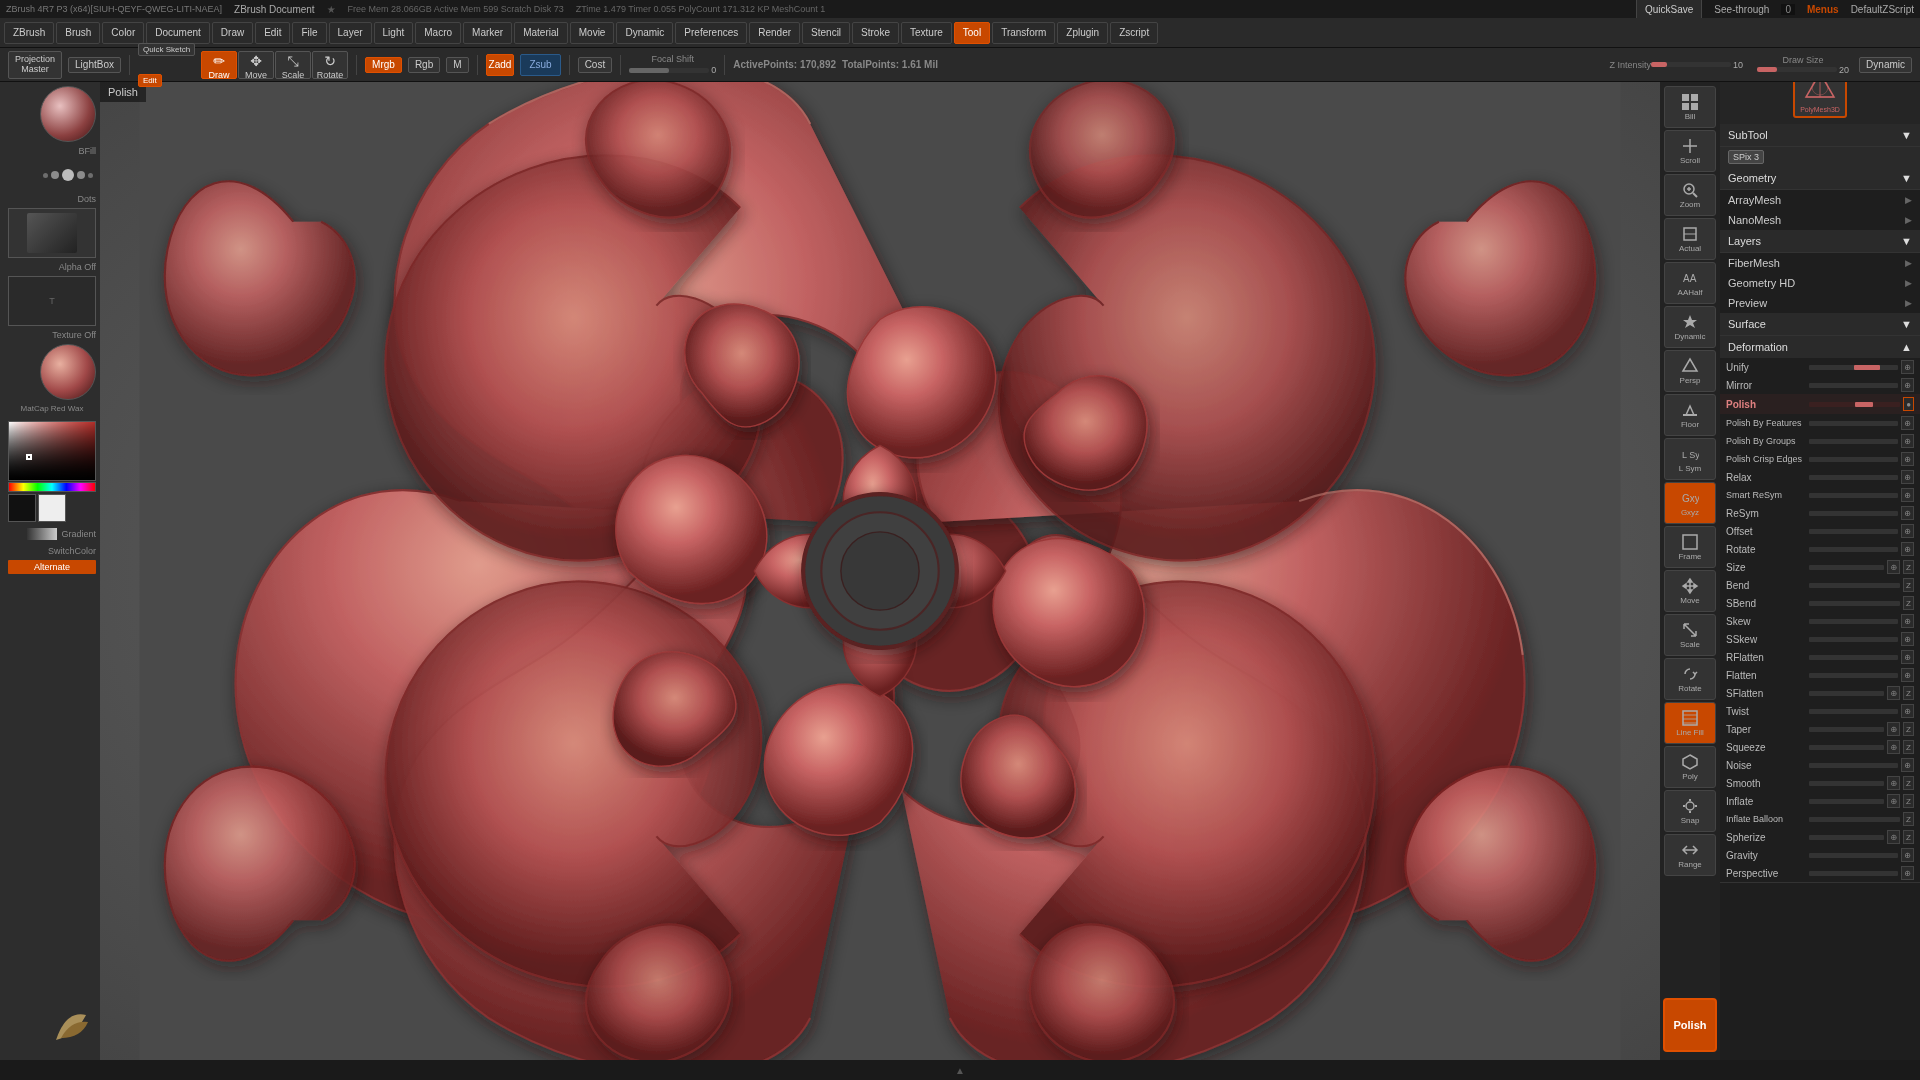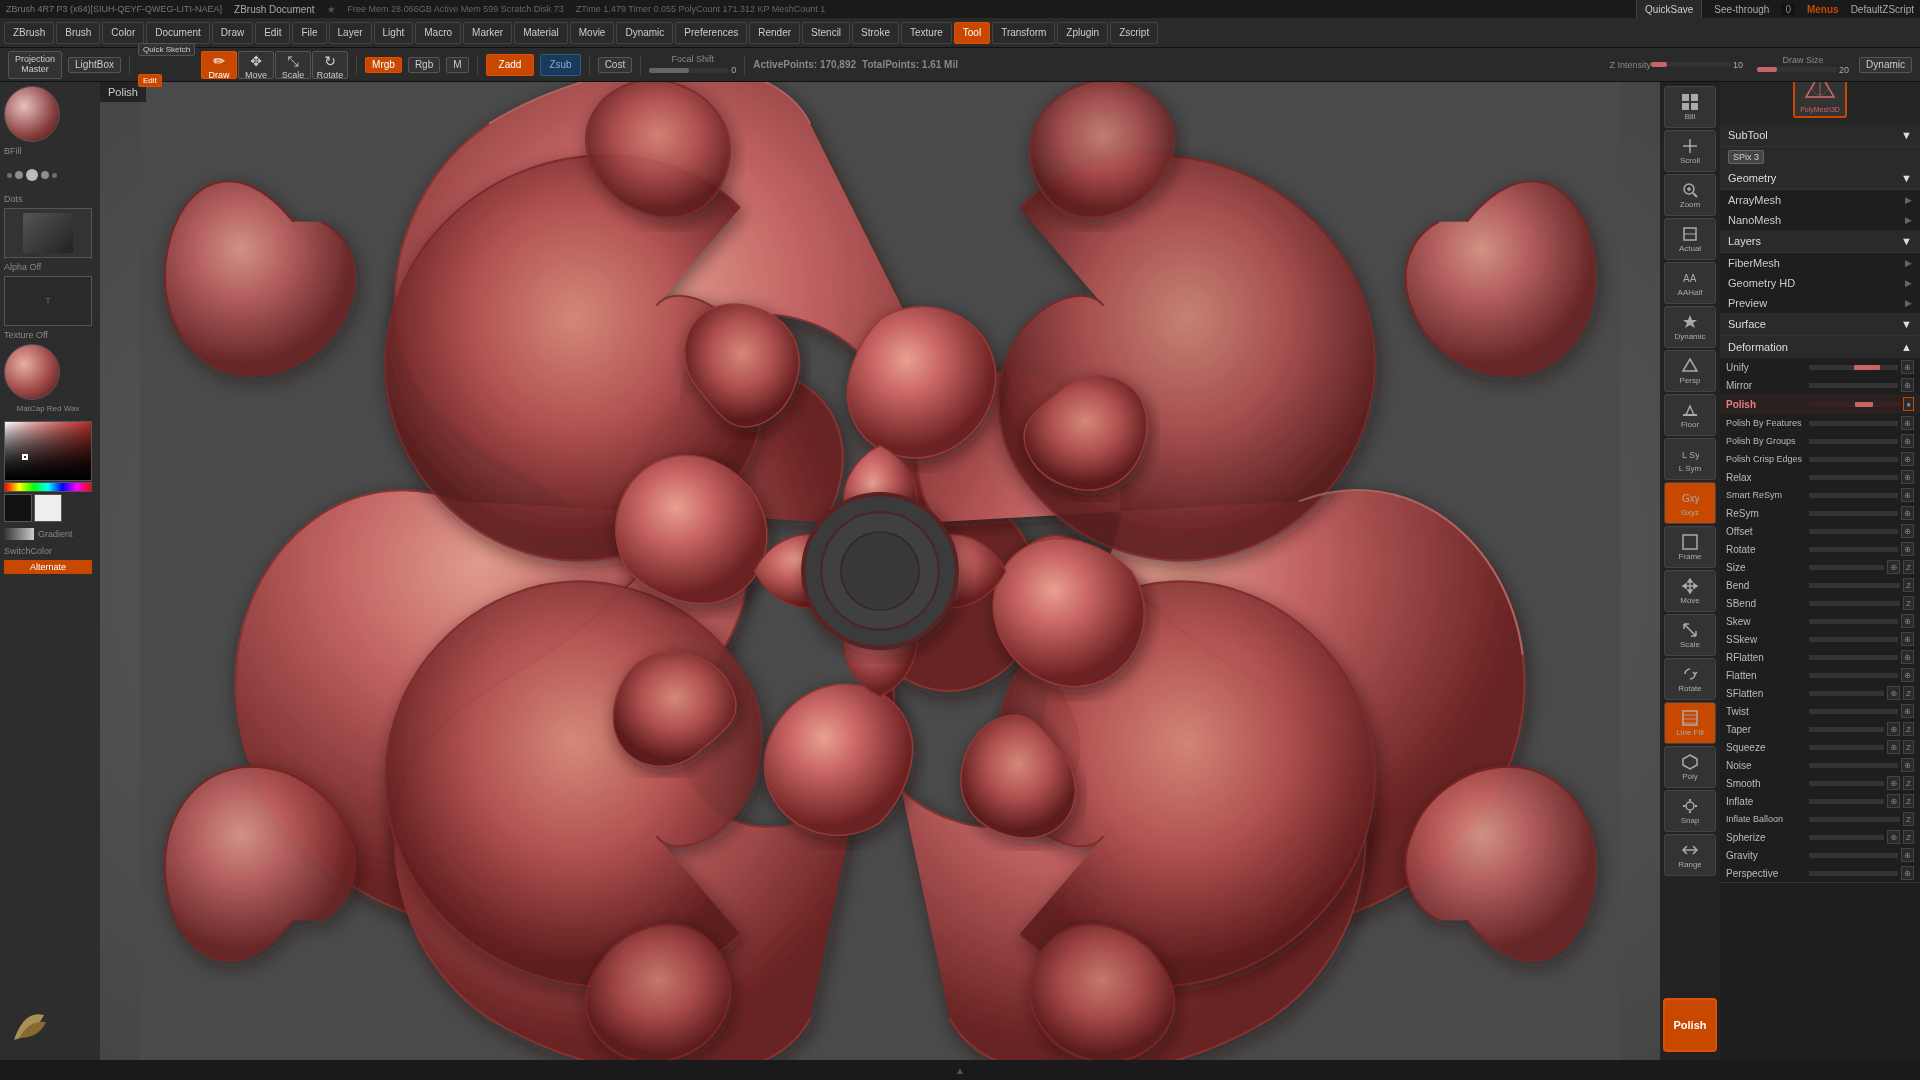--- a/index.html
+++ b/index.html
@@ -60,21 +60,21 @@
 
     
     #left-sidebar {
       position: absolute;
       top: 82px; left: 0;
       width: 100px;
       bottom: 20px;
       background: #2d2d2d;
       display: flex;
       flex-direction: column;
-      align-items: flex-start;
+      align-items: flex-end;
       padding: 4px;
       gap: 4px;
       z-index: 50;
     }
 
     
     #canvas-area {
       position: absolute;
       top: 82px; left: 100px; right: 260px;
       bottom: 20px;
@@ -233,21 +233,21 @@
       cursor: pointer;
       border-radius: 2px;
       height: 22px;
     }
 
     .zadd-btn {
       background: #c84800;
       border: 1px solid #e05000;
       color: #fff;
       font-size: 10px;
-      padding: 2px 12px;
+      padding: 2px 2px;
       cursor: pointer;
       border-radius: 2px;
       height: 22px;
     }
 
     .info-label {
       font-size: 10px;
       color: #888;
       white-space: nowrap;
       font-weight: bold;

